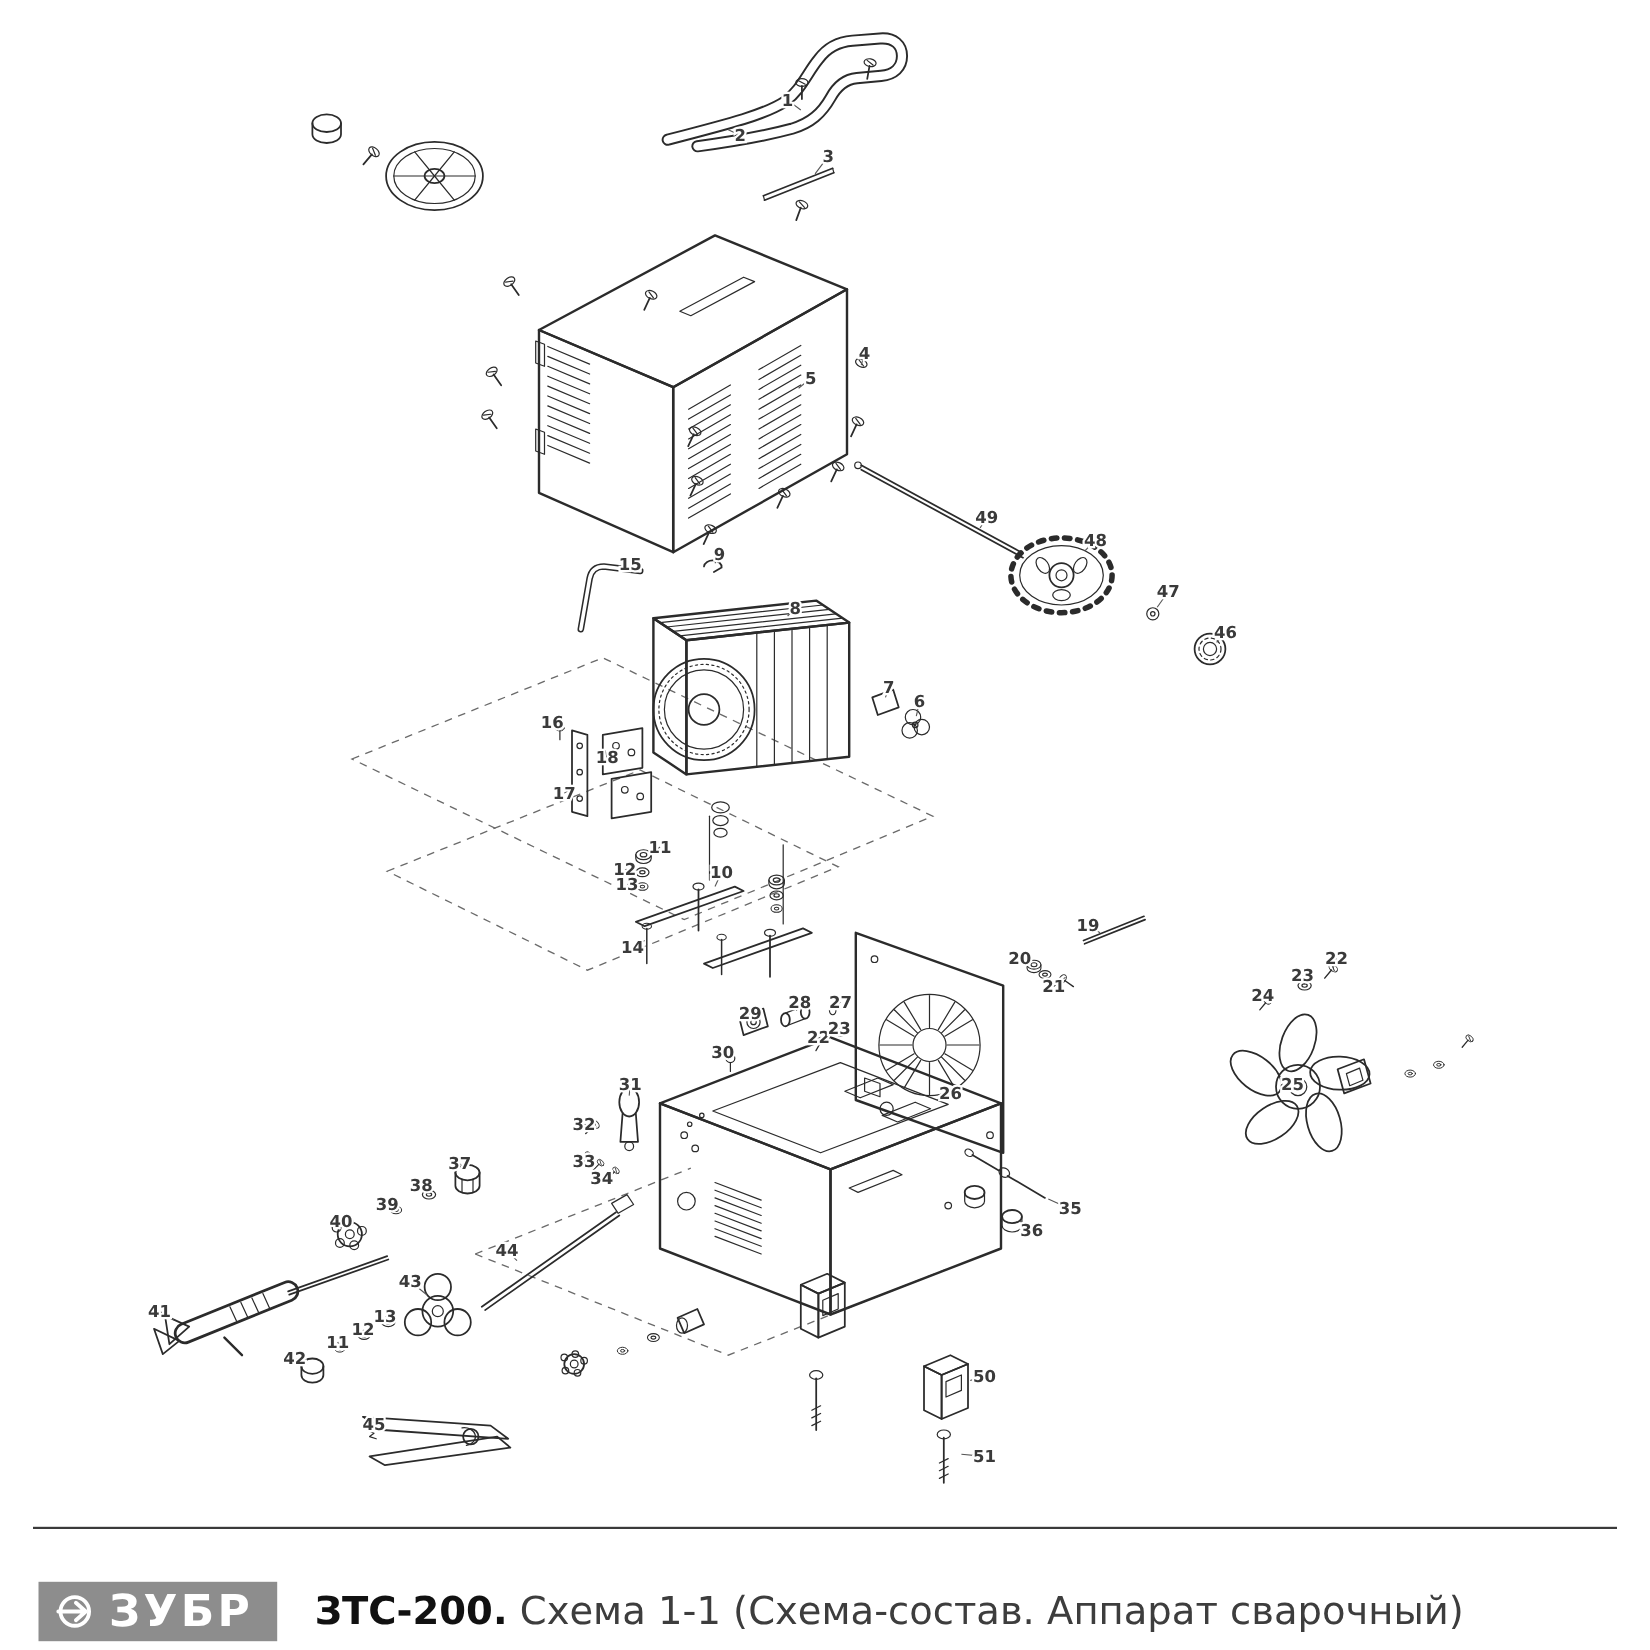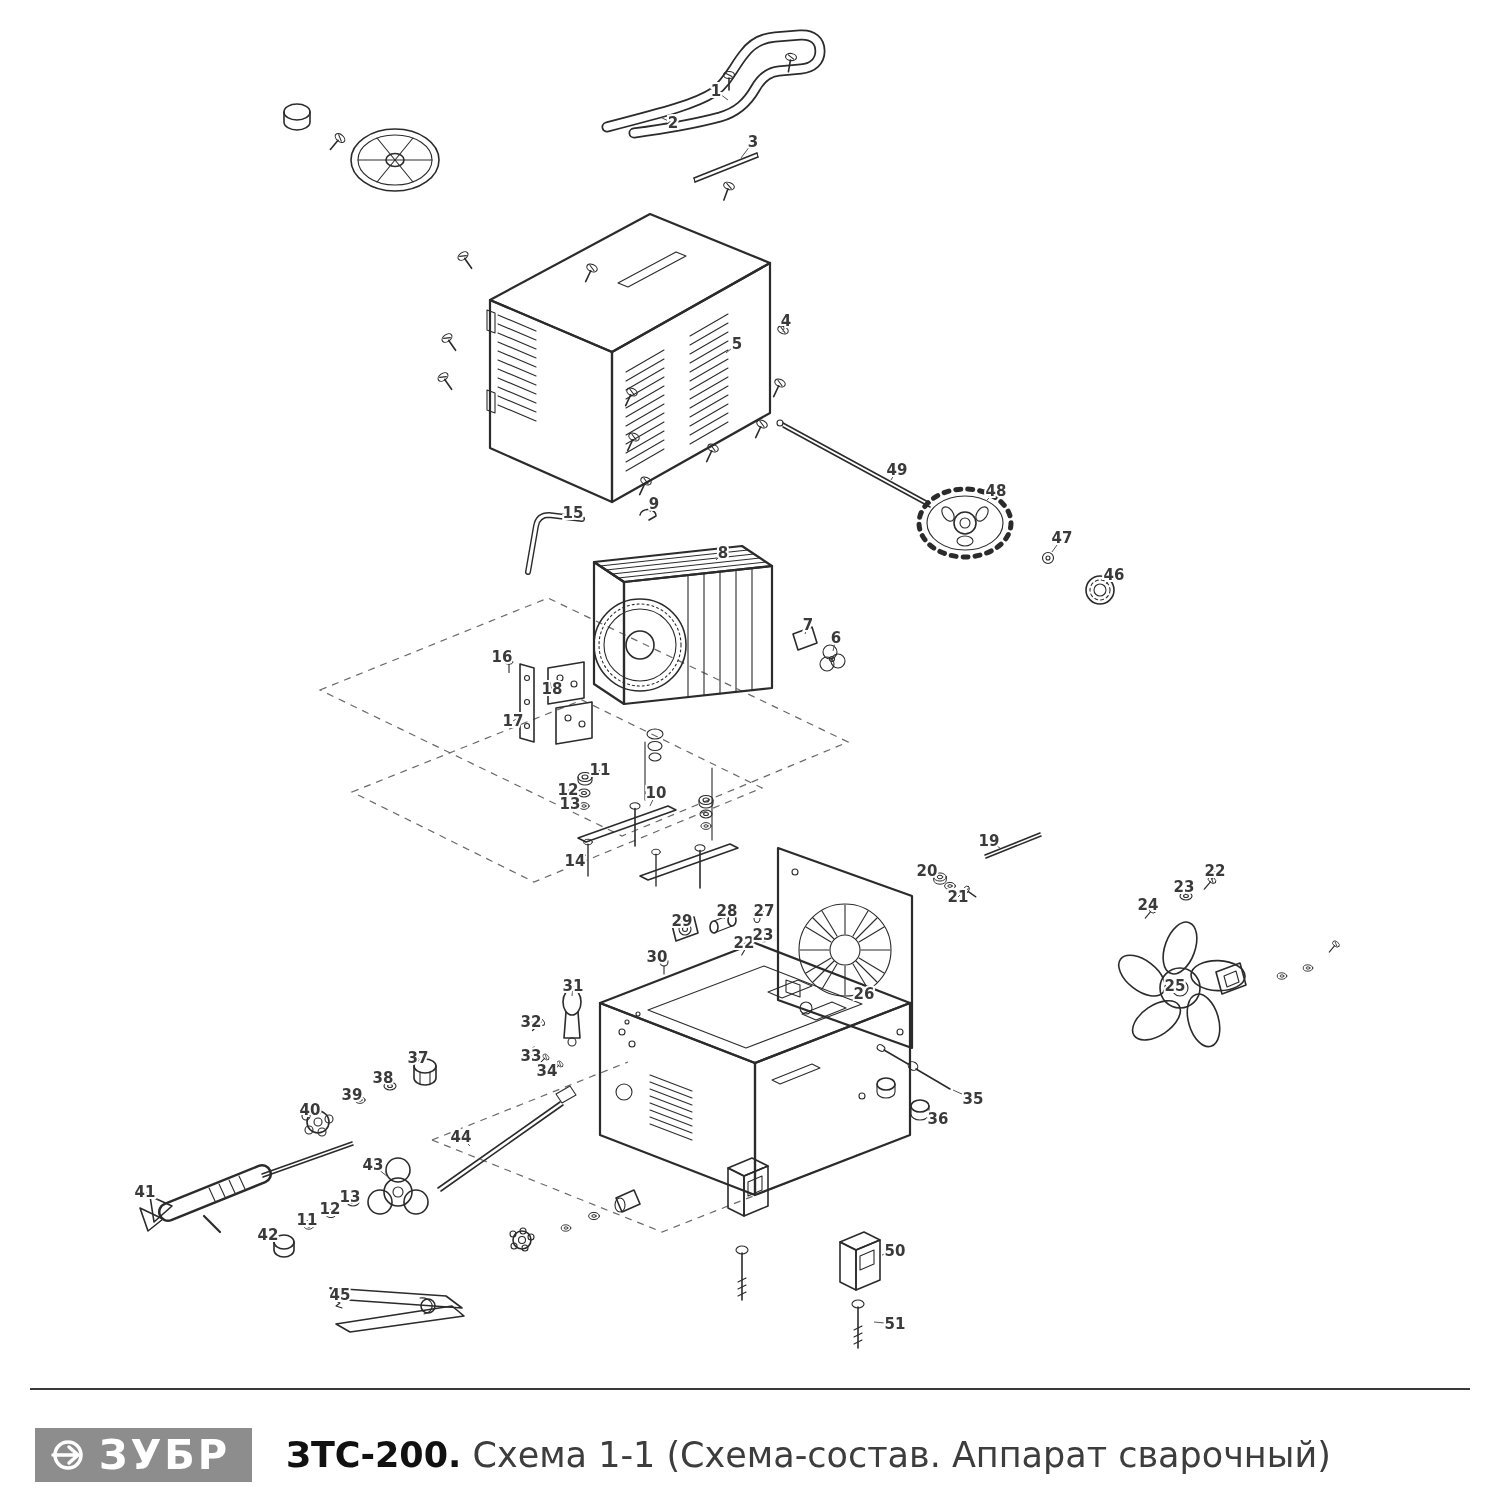--- a/index.html
+++ b/index.html
@@ -9,21 +9,21 @@
   .ln{fill:none;stroke:#2b2b2b;stroke-width:1.6;stroke-linecap:round;stroke-linejoin:round;}
   .thick{stroke-width:2.2;}
   .thin{stroke-width:1.1;}
   .dash{fill:none;stroke:#6a6a6a;stroke-width:1.2;stroke-dasharray:7 6;}
   .tube-out{fill:none;stroke:#2b2b2b;stroke-width:11;stroke-linecap:round;}
   .tube-in{fill:none;stroke:#fff;stroke-width:7.5;stroke-linecap:round;}
   .part-label{font:bold 15px "DejaVu Sans",sans-serif;fill:#3a3a3a;text-anchor:middle;paint-order:stroke;stroke:#fff;stroke-width:4px;}
   .leader{stroke:#555;stroke-width:1;}
   .footer{position:absolute;left:0;bottom:0;width:1500px;height:112px;background:#fff;}
   .footer-rule{position:absolute;top:0;left:30px;right:30px;border-top:2px solid #3a3a3a;}
-  .footer-row{position:absolute;top:40px;left:35px;right:35px;display:flex;align-items:center;gap:34px;}
+  .footer-row{position:absolute;top:50px;left:35px;right:35px;display:flex;align-items:center;gap:34px;}
   .brand-badge{background:#8d8d8d;color:#fff;display:flex;align-items:center;gap:12px;padding:6px 22px 6px 14px;height:54px;box-sizing:border-box;}
   .brand-text{font-weight:bold;font-size:40px;letter-spacing:3px;line-height:1;}
   .caption{font-size:35px;color:#3d3d3d;white-space:nowrap;}
   .caption .model{font-weight:bold;color:#111;}
 </style>
 </head>
 <body>
 
 <div class="page">
 

